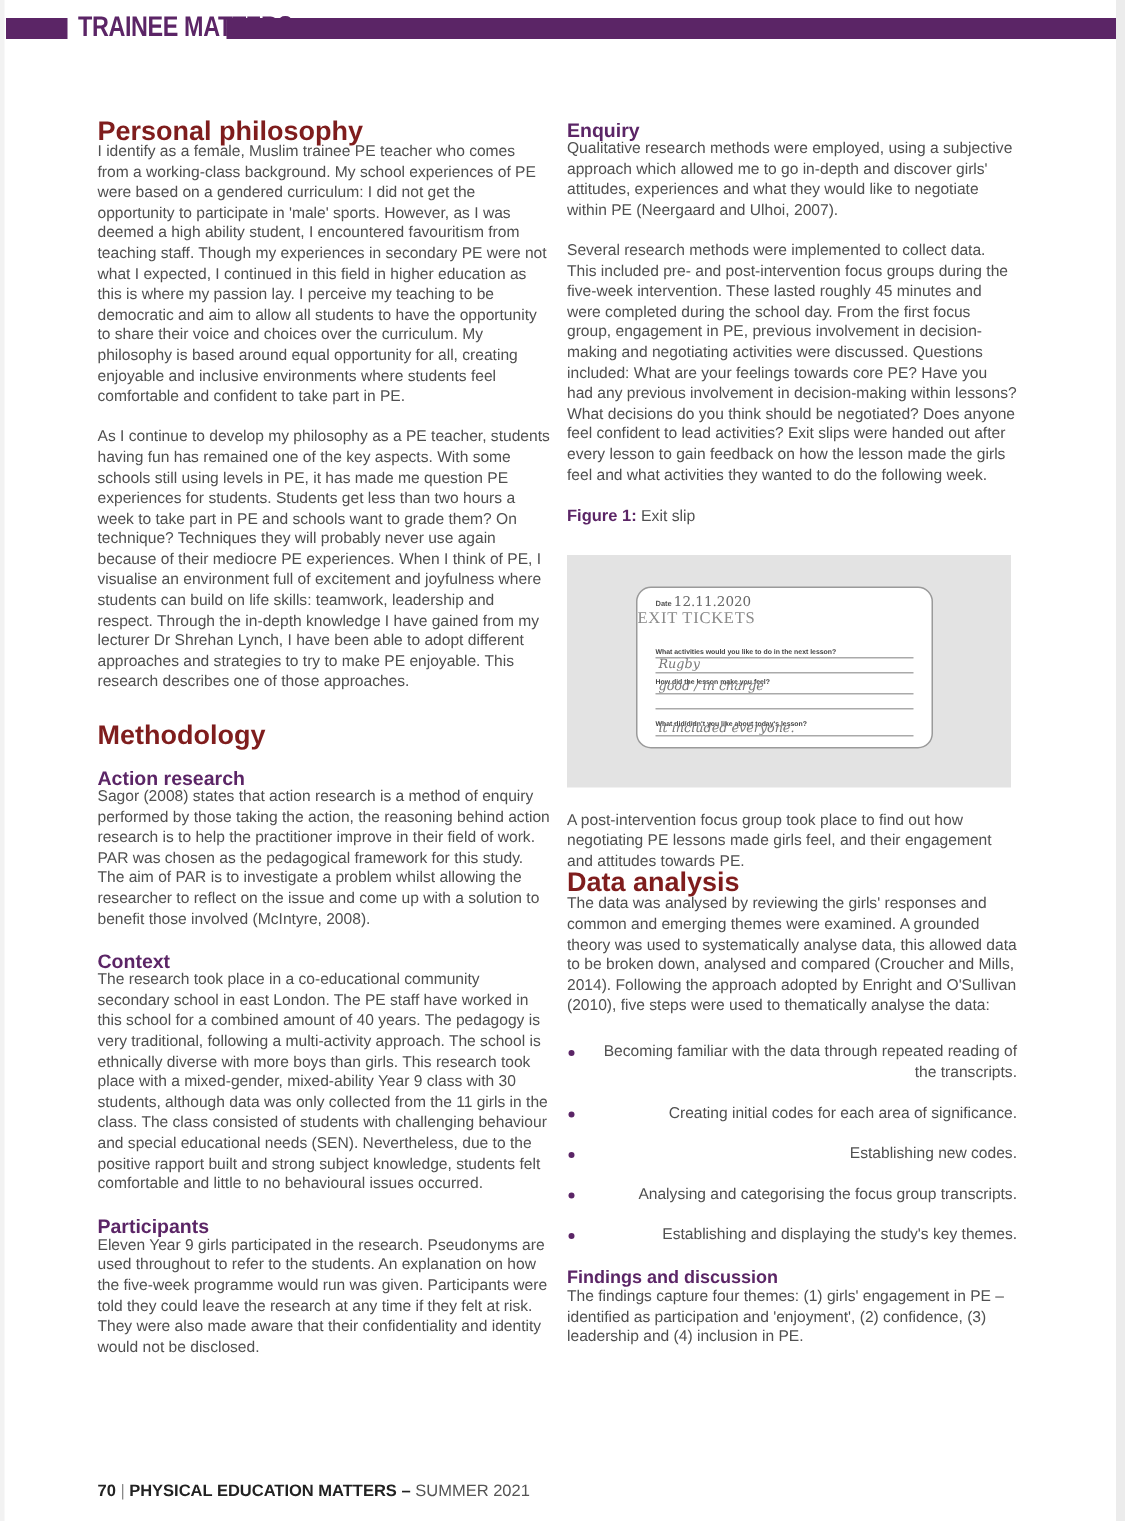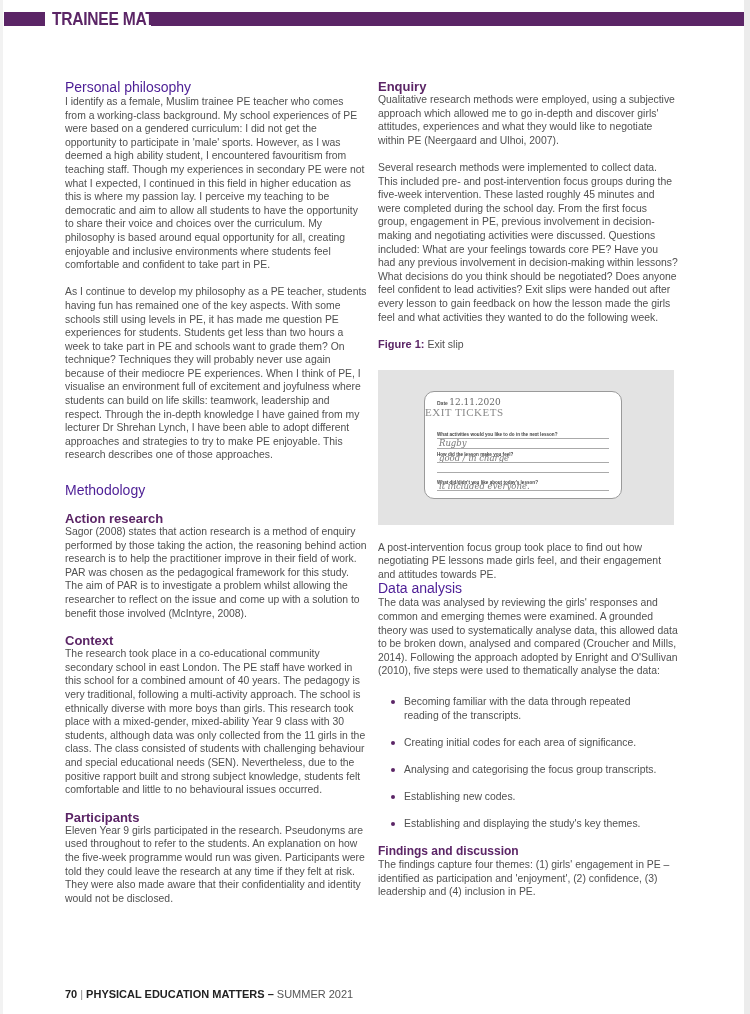--- a/index.html
+++ b/index.html
@@ -16,38 +16,38 @@
   .bar-right { position: absolute; left: 147px; top: 0; width: 593px; height: 14px; background: #5b2566; }
   .header-title {
     position: absolute; left: 48px; top: -4px;
     font-family: "Liberation Sans", sans-serif; font-weight: bold;
     font-size: 19px; color: #5b2566; letter-spacing: -0.3px;
     transform: scaleX(0.82); transform-origin: left center; white-space: nowrap;
   }
   .col { position: absolute; font-size: 10.4px; line-height: 13.6px; color: #505050; }
   .col-left { left: 65px; top: 80px; width: 302px; }
   .col-right { left: 378px; top: 80px; width: 300px; }
-  h2 { margin: 0; font-size: 14px; line-height: 15px; color: #4c1d95; font-weight: normal; }
+  h2 { margin: 0; font-size: 18px; line-height: 15px; color: #7f1d1d; font-weight: bold; }
   h3 { margin: 0; font-size: 13px; line-height: 13px; color: #5b2566; font-weight: bold; }
   p { margin: 0; }
   .fig-caption { font-size: 10.5px; color: #505050; margin: 0; }
   .fig-caption b { color: #5b2566; font-size: 11px; }
   .fig-box { width: 296px; height: 155px; background: #e3e3e3; position: relative; }
   .ticket {
     position: absolute; left: 46px; top: 21px; width: 196px; height: 106px;
     background: #ffffff; border: 1px solid #9a9a9a; border-radius: 10px;
     font-family: "Liberation Sans", sans-serif; color: #555;
   }
   .t-date { position: absolute; left: 12px; top: 4px; font-size: 5px; font-weight: bold; }
   .t-date .hand { font-family: "DejaVu Serif", serif; font-size: 9px; font-weight: normal; color: #666; }
   .t-title { position: absolute; left: 0; width: 100%; top: 14px; text-align: left; font-size: 11px; color: #8a8a8a; letter-spacing: 0.5px; font-family: Liberation Serif, serif; }
   .t-q { position: absolute; left: 12px; font-size: 4.6px; font-weight: bold; color: #444; white-space: nowrap; }
   .t-line { position: absolute; left: 12px; right: 12px; height: 0; border-top: 1px solid #aaa; }
   .t-ans { position: absolute; left: 14px; font-family: "DejaVu Serif", serif; font-style: italic; font-size: 8.5px; color: #777; }
-  ul.steps { list-style: none; margin: 12px; padding: 0; }
+  ul.steps { list-style: none; margin: 0; padding: 0; text-align: right; }
   ul.steps li { position: relative; padding-left: 14px; margin-bottom: 13.6px; }
   ul.steps li .bullet { position: absolute; left: 1px; top: 5px; width: 4px; height: 4px; border-radius: 50%; background: #5b2566; }
   .footer { position: absolute; left: 65px; top: 988px; font-size: 11px; color: #3a3a3a; white-space: nowrap; }
   .footer .num { font-weight: bold; color: #222; }
   .footer .sep { color: #888; margin: 0 3px; }
   .footer .mag { font-weight: bold; color: #222; }
   .footer .issue { color: #555; }
 </style>
 </head>
 <body>
@@ -108,22 +108,22 @@
   </div>
 
   <p style="margin-top:16px">A post-intervention focus group took place to find out how negotiating PE lessons made girls feel, and their engagement and attitudes towards PE.</p>
 
   <h2 style="">Data analysis</h2>
   <p>The data was analysed by reviewing the girls' responses and common and emerging themes were examined. A grounded theory was used to systematically analyse data, this allowed data to be broken down, analysed and compared (Croucher and Mills, 2014). Following the approach adopted by Enright and O'Sullivan (2010), five steps were used to thematically analyse the data:</p>
 
   <ul class="steps" style="margin-top:17px">
     <li><span class="bullet"></span><span>Becoming familiar with the data through repeated reading of the transcripts.</span></li>
     <li><span class="bullet"></span><span>Creating initial codes for each area of significance.</span></li>
+    <li><span class="bullet"></span><span>Establishing new codes.</span></li>
     <li><span class="bullet"></span><span>Analysing and categorising the focus group transcripts.</span></li>
-    <li><span class="bullet"></span><span>Establishing new codes.</span></li>
     <li><span class="bullet"></span><span>Establishing and displaying the study's key themes.</span></li>
   </ul>
 
   <h3 style="margin-top:14px; font-size:12px">Findings and discussion</h3>
   <p>The findings capture four themes: (1) girls' engagement in PE – identified as participation and 'enjoyment', (2) confidence, (3) leadership and (4) inclusion in PE.</p>
 </div>
 
 <div class="footer">
   <span class="num">70</span><span class="sep">|</span><span class="mag">PHYSICAL EDUCATION MATTERS</span>
   <span class="mag">–</span>

